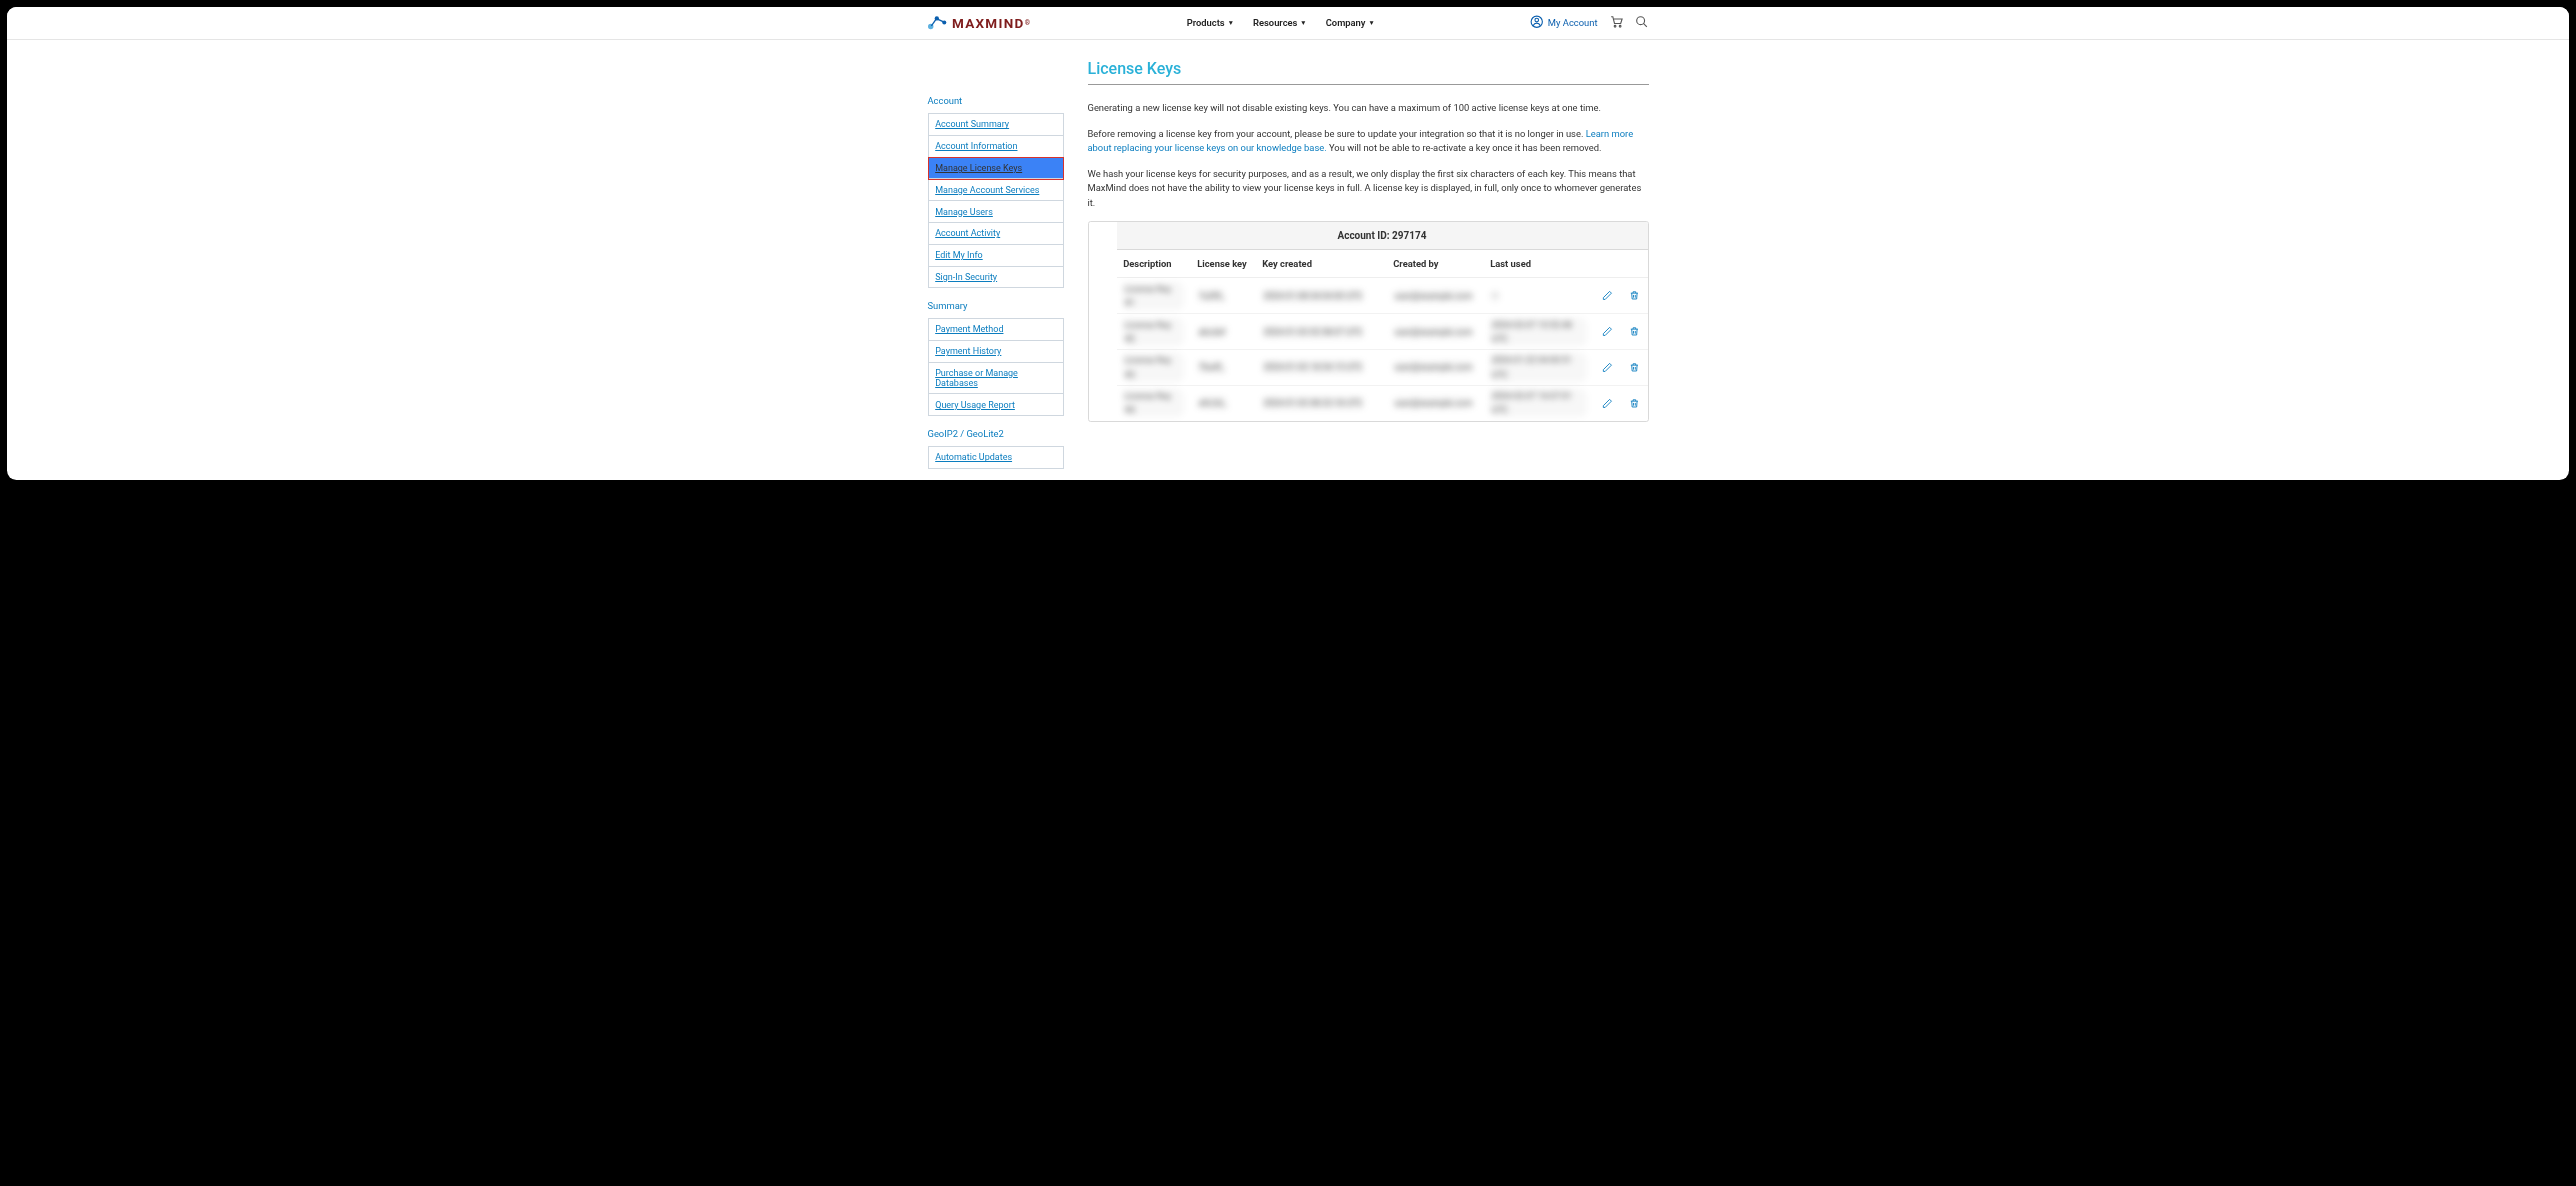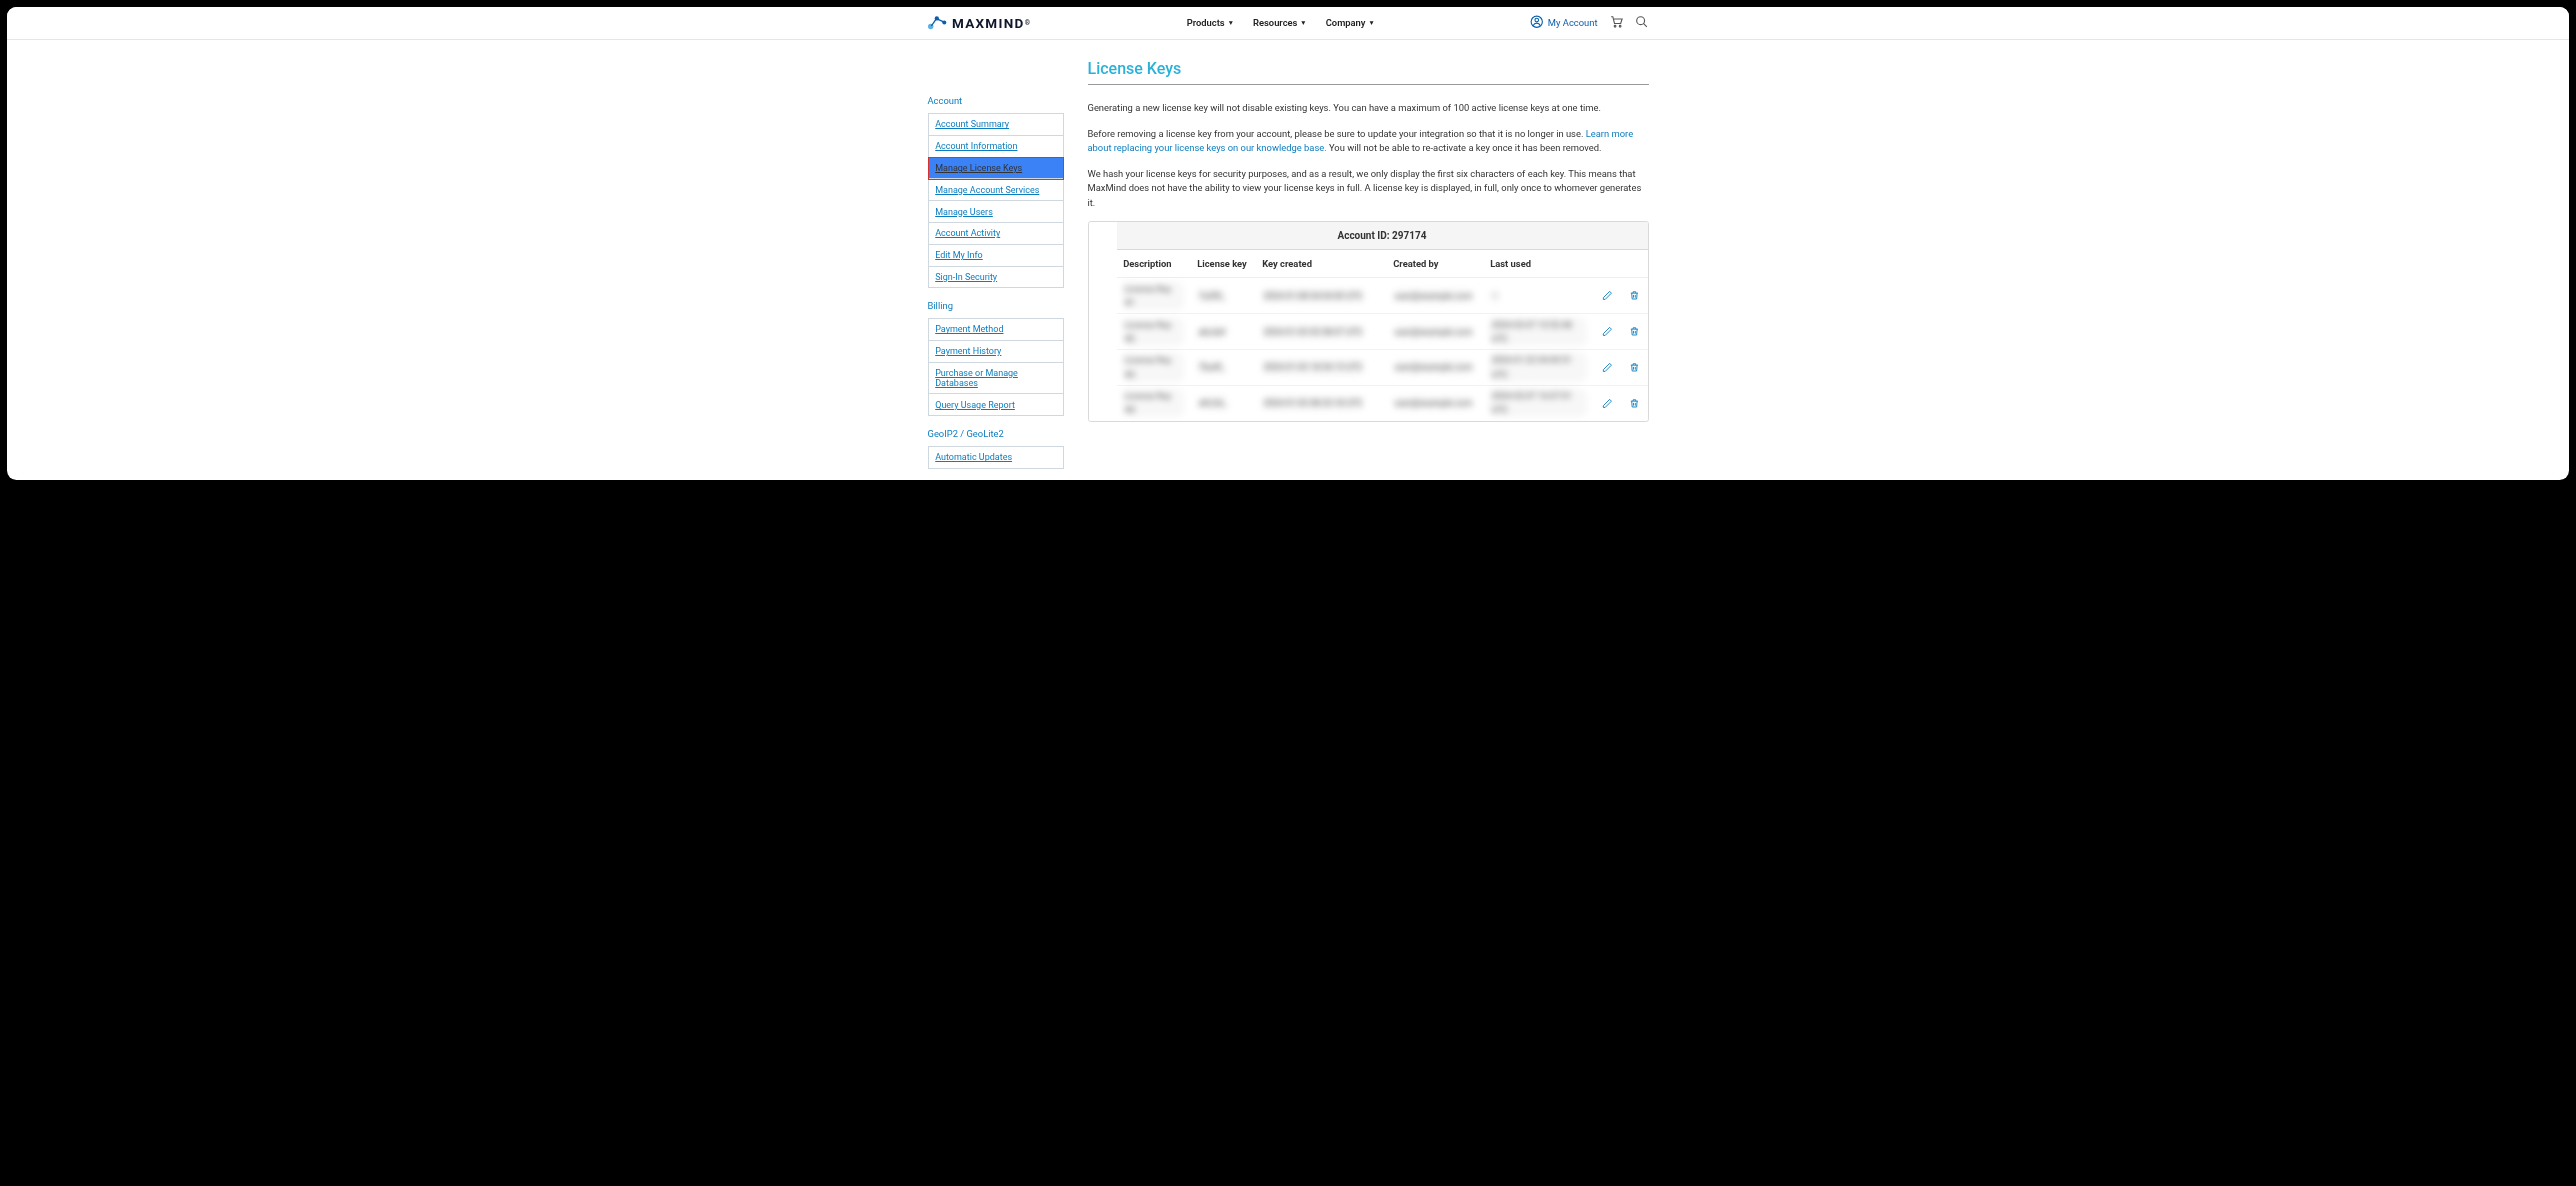--- a/index.html
+++ b/index.html
@@ -39,21 +39,21 @@
     display: flex;
     align-items: center;
     justify-content: space-between;
   }
   .logo {
     display: flex;
     align-items: center;
     font-weight: 700;
     font-size: 13.5px;
     letter-spacing: 1.3px;
-    color: #0f172a;
+    color: #7f1d1d;
   }
   .logo-mark {
     display: inline-flex;
     margin-right: 5.4px;
   }
   .nav-menu { display: flex; gap: 19px; }
   .nav-item { font-weight: 600; font-size: 9.4px; color: #222; cursor: pointer; display: flex; align-items: center; gap: 2.7px;}
   .nav-caret { font-size: 6.7px; }
   .nav-right { display: flex; align-items: center; gap: 12px; }
   .my-account { color: #0b5fae; font-size: 9.4px; display: flex; align-items: center; gap: 4px; cursor: pointer;}
@@ -213,21 +213,21 @@
           <div class="side-item">Account Summary</div>
           <div class="side-item">Account Information</div>
           <div class="side-item active">Manage License Keys</div>
           <div class="side-item">Manage Account Services</div>
           <div class="side-item">Manage Users</div>
           <div class="side-item">Account Activity</div>
           <div class="side-item">Edit My Info</div>
           <div class="side-item">Sign-In Security</div>
         </div>
 
-      <div class="side-section-title">Billing</div>
+      <div class="side-section-title">Summary</div>
       <div class="side-list" id="side-billing">
           <div class="side-item">Payment Method</div>
           <div class="side-item">Payment History</div>
           <div class="side-item">Purchase or Manage Databases</div>
           <div class="side-item">Query Usage Report</div>
         </div>
 
       <div class="side-section-title">GeoIP2 / GeoLite2</div>
       <div class="side-list" id="side-geoip">
           <div class="side-item">Automatic Updates</div>

